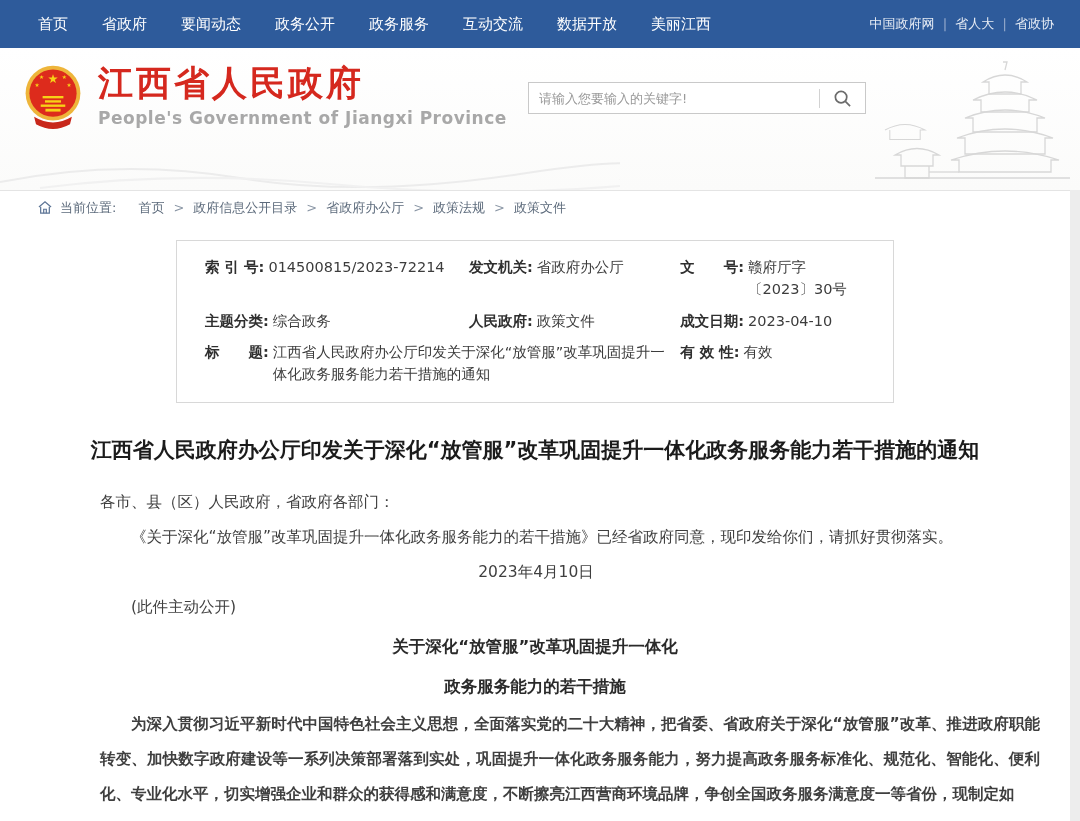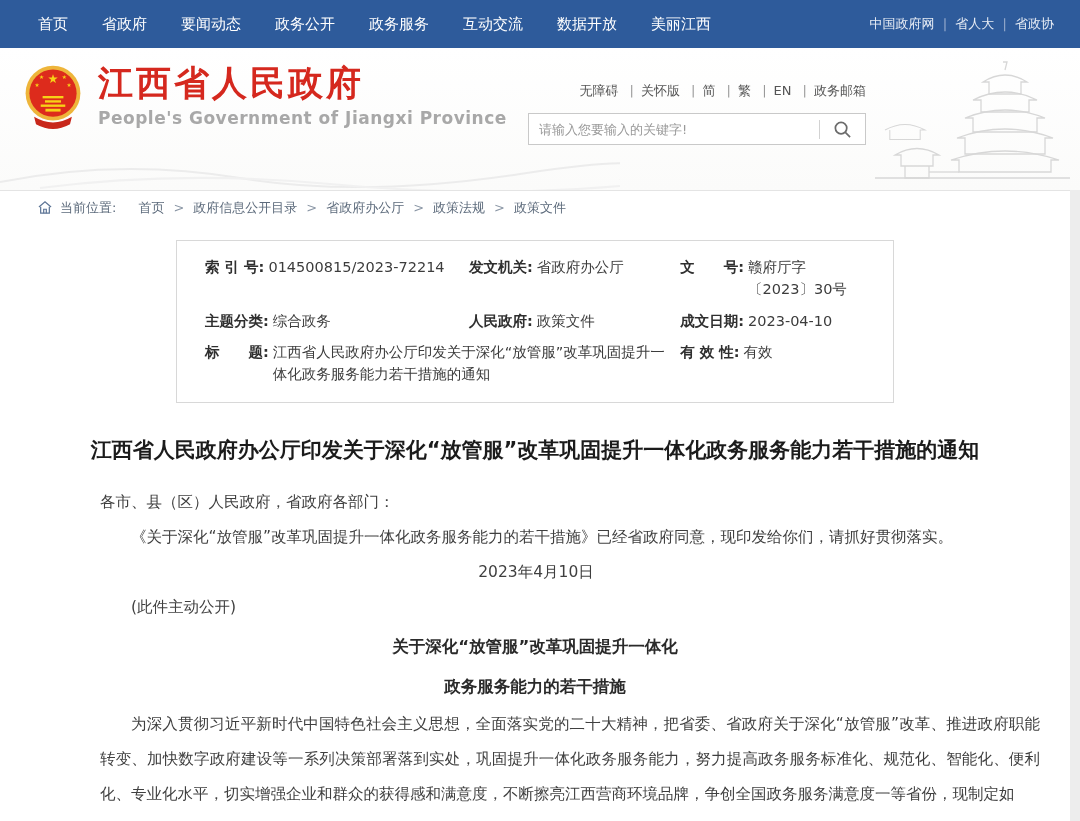--- a/index.html
+++ b/index.html
@@ -83,21 +83,21 @@
     margin:12px 30px 0 100px; font-size:15.5px; color:#3f3f3f; line-height:35px;
   }
   .article-body p { margin:0; }
   .indent { text-indent:2em; }
   .doc-date { text-align:center; padding-right:68px; }
   .sub-title {
     text-align:center; font-weight:bold; font-size:16.5px; color:#2a2a2a;
     line-height:40px; margin-left:-100px; margin-right:-30px;
   }
   .sub-title:first-of-type { margin-top:2px; }
-  .justify { text-align:justify; }
+  .justify { text-align:justify;font-weight:bold; }
 </style>
 </head>
 <body>
 
 <div class="topnav">
   <nav class="nav-left">
     <a href="#">首页</a>
     <a href="#">省政府</a>
     <a href="#">要闻动态</a>
     <a href="#">政务公开</a>
@@ -149,28 +149,20 @@
       <rect x="24" y="49.5" width="16" height="3" fill="#f7d117"></rect>
       <path d="M12 58 Q32 70 52 58 L50 66 Q32 76 14 66 Z" fill="#c8271b"></path>
     </svg>
     <div>
       <div class="site-title">江西省人民政府</div>
       <div class="site-subtitle">People's Government of Jiangxi Province</div>
     </div>
   </div>
 
   <div class="header-right">
-    <div class="quick-links">
-      <a href="#">无障碍</a>
-      <a href="#">关怀版</a>
-      <a href="#">简</a>
-      <a href="#">繁</a>
-      <a href="#">EN</a>
-      <a href="#">政务邮箱</a>
-    </div>
     <div class="search-box">
       <input type="text" placeholder="请输入您要输入的关键字!" style="">
       <button class="search-btn">
         <svg width="19" height="19" viewBox="0 0 20 20" fill="none" stroke="#6b6b6b" stroke-width="1.8">
           <circle cx="8.5" cy="8.5" r="6"></circle>
           <line x1="13" y1="13" x2="18" y2="18"></line>
         </svg>
       </button>
     </div>
   </div>

